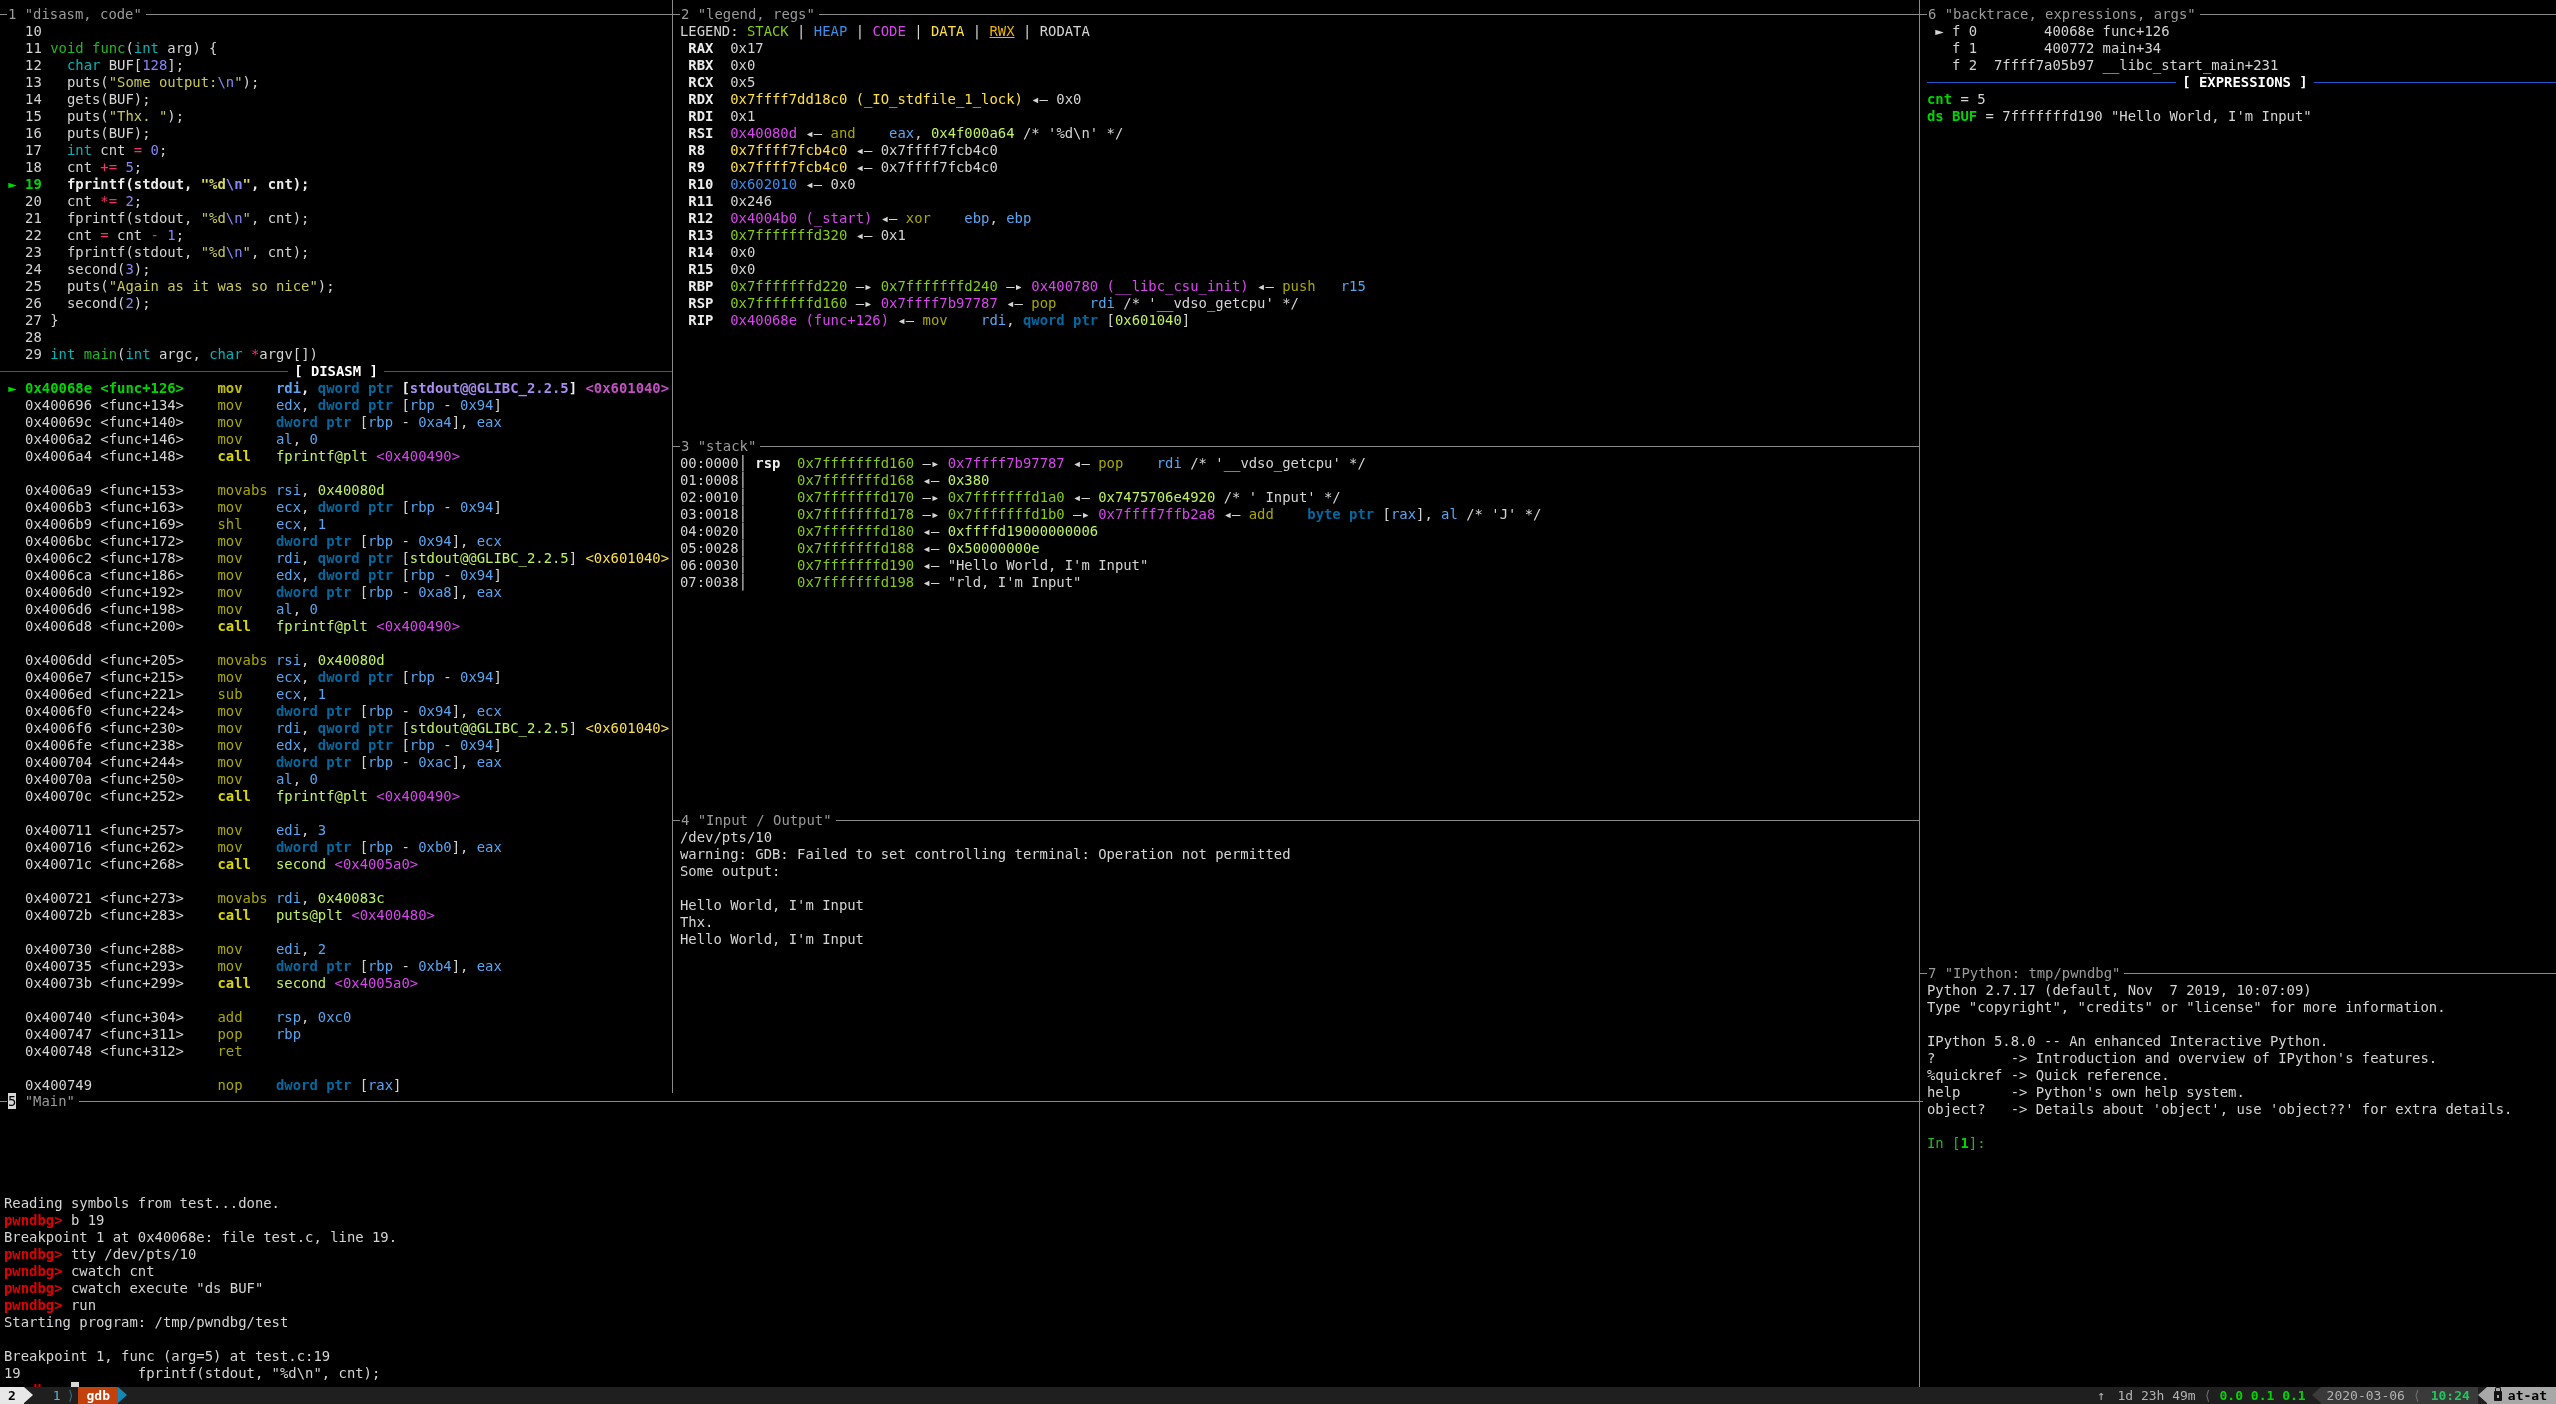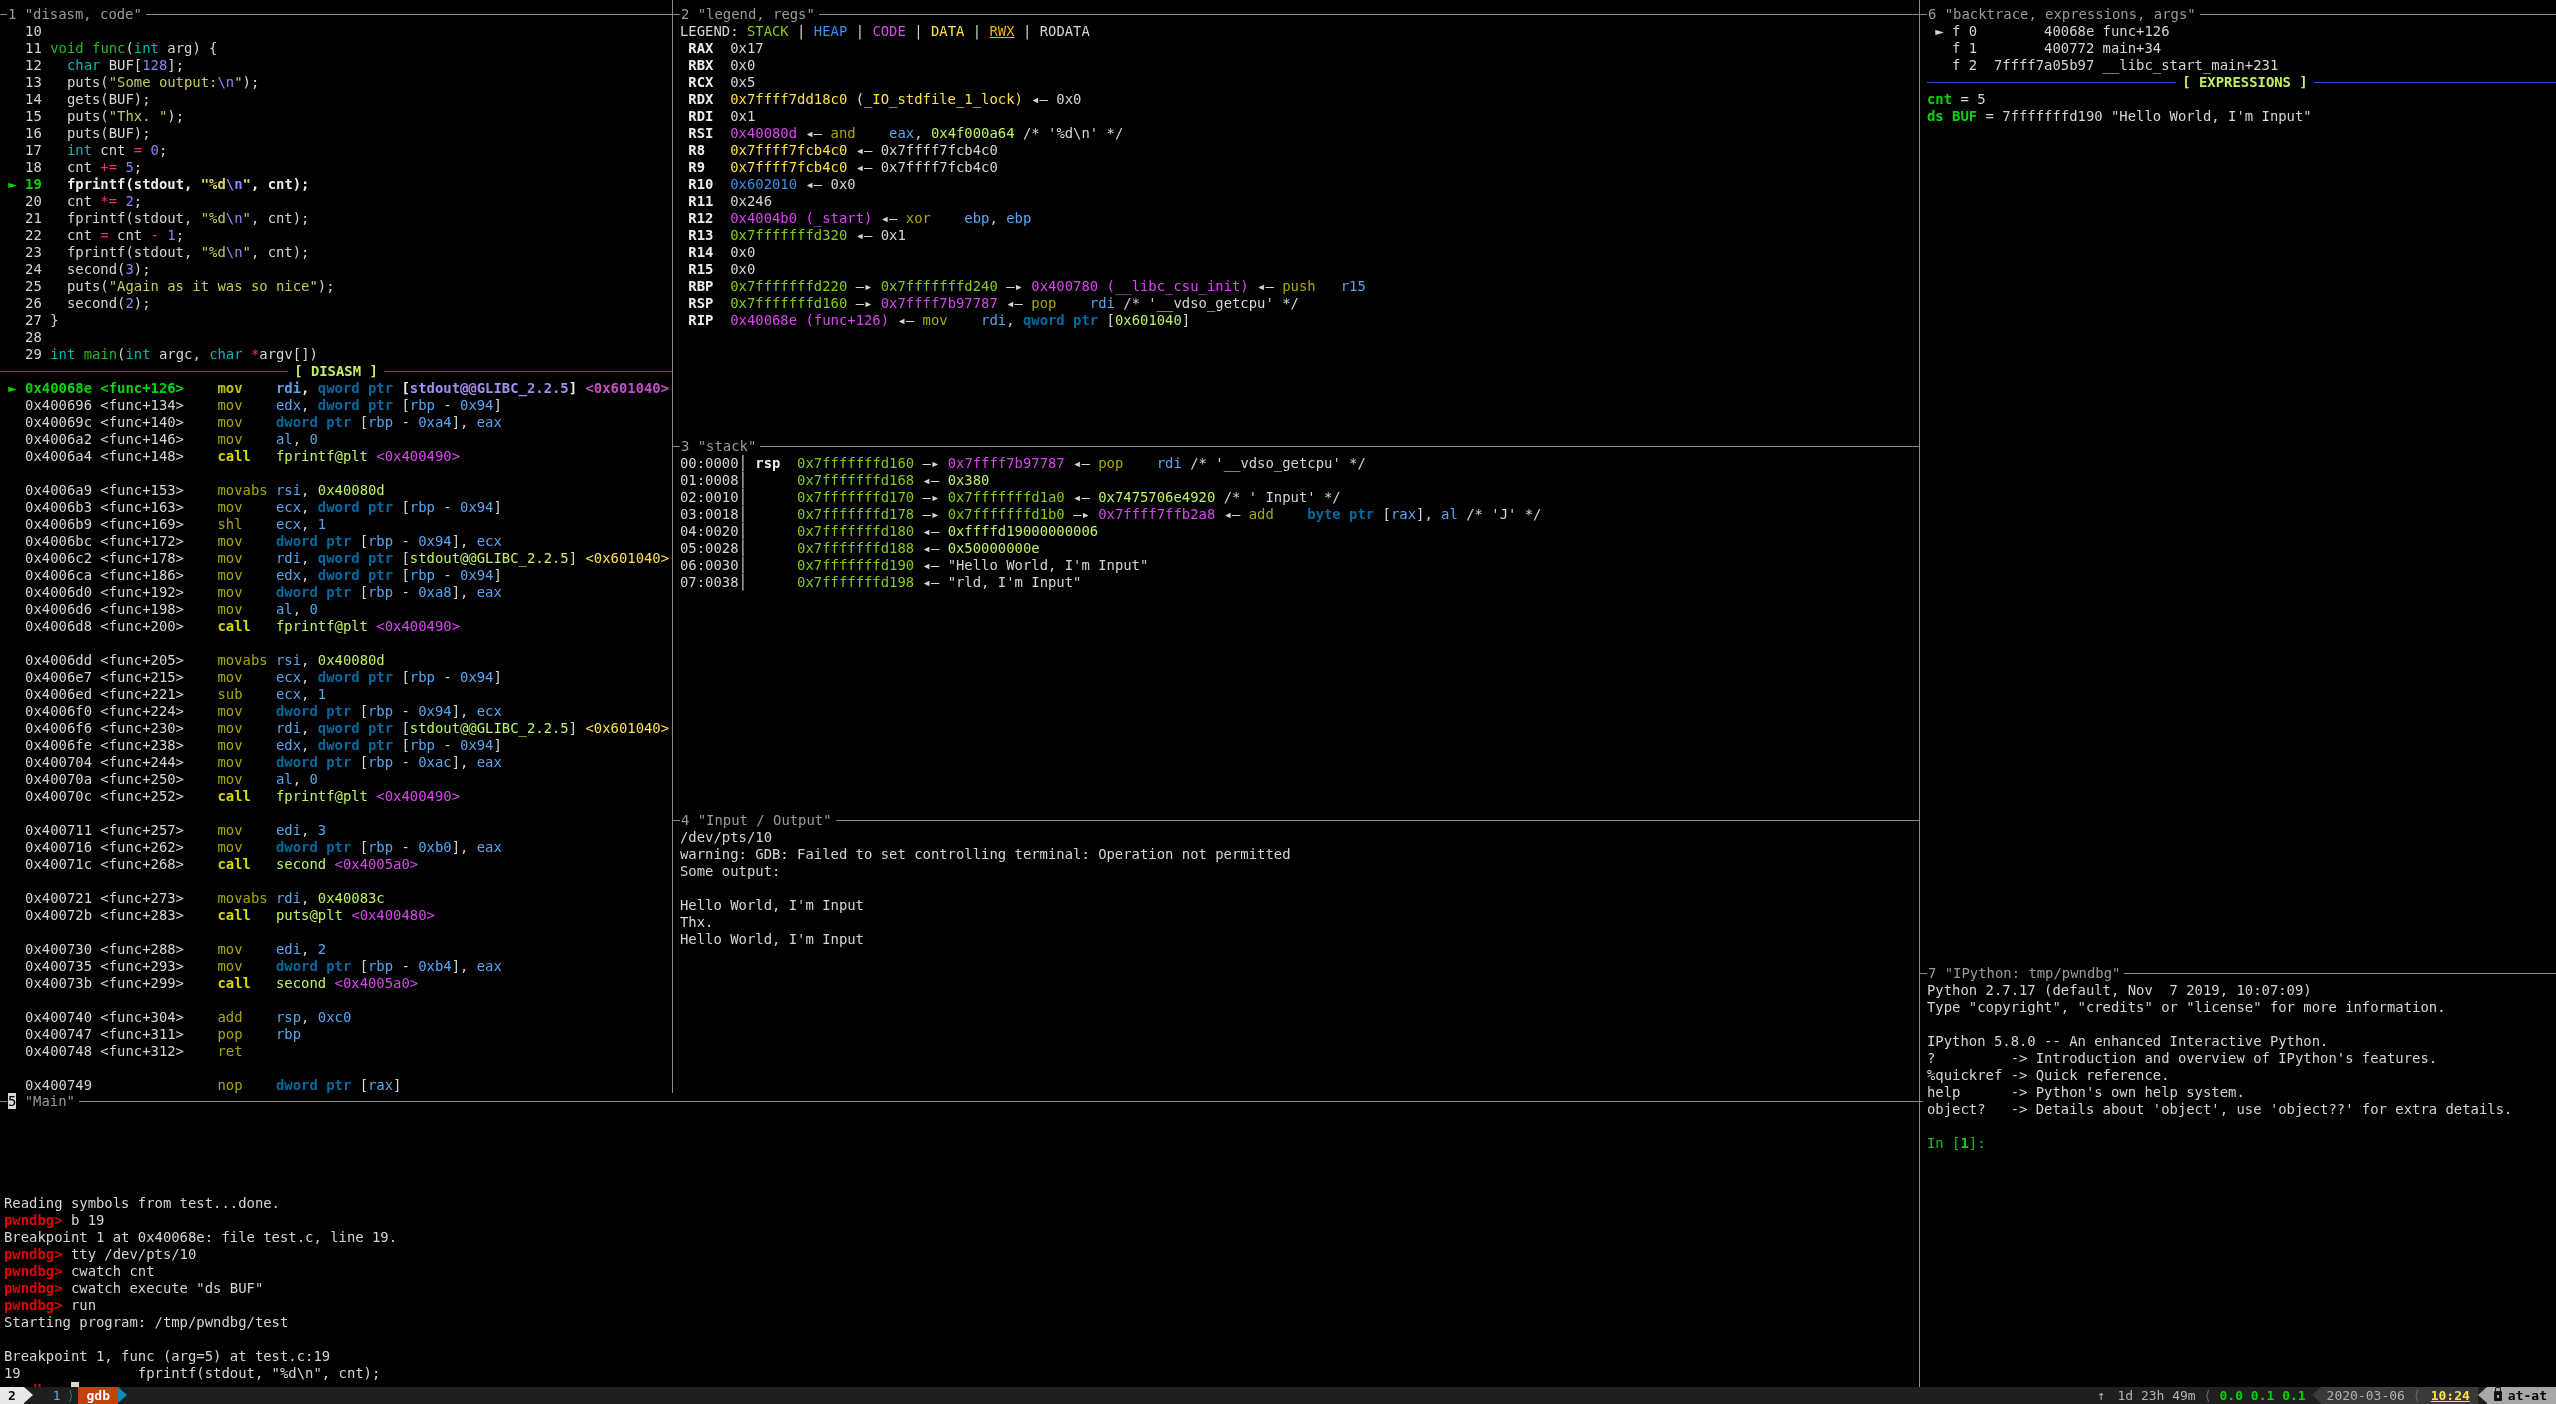--- a/index.html
+++ b/index.html
@@ -12,21 +12,21 @@
   
   .titlerow{position:relative;height:17px;}
   .hline{position:absolute;left:0;right:0;top:8px;height:1px;background:#8a8a8a;}
   .tlabel{position:relative;display:inline-block;background:#000;color:#9a9a9a;
           margin-left:7px;padding:0 4px 0 1px;white-space:pre;}
   .pnum{color:#9a9a9a;}
   .pnum.active{background:#d8d8d8;color:#000;}
   
   .divrow{position:relative;height:17px;text-align:center;}
   .dline{position:absolute;left:0;right:0;top:8px;height:1px;background:#2257d0;}
-  .dlabel{position:relative;background:#000;color:#bef264;font-weight:bold;padding:0 6px;white-space:pre;}
+  .dlabel{position:relative;background:#000;color:#ffffff;font-weight:bold;padding:0 6px;white-space:pre;}
   
   .vline{position:absolute;width:1px;background:#8a8a8a;}
   
   .c-w{color:#d4d4d4}.c-wb{color:#ececec;font-weight:bold}
   .c-grn{color:#22b822}.c-grnb{color:#00d700;font-weight:bold}
   .c-cyn{color:#00b7b7}
   .c-str{color:#c8c85a}.c-strb{color:#d8d85f;font-weight:bold}
   .c-yel{color:#84cc16}.c-yelb{color:#d9d900;font-weight:bold}
   .c-olv{color:#a8a800}.c-olvb{color:#c0c000;font-weight:bold}
   .c-red{color:#d946ef}.c-redb{color:#e00000;font-weight:bold}
@@ -49,21 +49,21 @@
   .tri-session{border-left:9px solid #e8e8e8;margin-right:14px;}
   .win-index{color:#5fb0d0;display:inline-flex;align-items:center;padding:0 6px;}
   .win-sep{color:#3f6f85;display:inline-flex;align-items:center;padding:0 4px 0 0;}
   .chip-win{background:#c2410c;color:#fff;font-weight:bold;}
   .tri-win{border-left:9px solid #1289b8;}
   .sb-item{display:inline-flex;align-items:center;color:#b2b2b2;padding:0 6px;}
   .sb-sep{display:inline-flex;align-items:center;color:#6e6e6e;padding:0 2px;}
   .sb-load{color:#00d700;font-weight:bold;}
   .sb-seg{background:#3a3a3a;display:inline-flex;align-items:stretch;}
   .tri-seg-in{border-top:8.5px solid transparent;border-bottom:8.5px solid transparent;border-right:9px solid #3a3a3a;width:0;height:0;}
-  .sb-time{color:#fde047;font-weight:bold;display:inline-flex;align-items:center;padding:0 8px;text-decoration:underline;}
+  .sb-time{color:#22c55e;font-weight:bold;display:inline-flex;align-items:center;padding:0 8px;}
   .tri-host{border-top:8.5px solid transparent;border-bottom:8.5px solid transparent;border-right:9px solid #a8a8a8;width:0;height:0;}
   .chip-host{background:#a8a8a8;color:#000;font-weight:bold;padding:0 9px 0 4px;}
   .batt{display:inline-block;position:relative;width:8px;height:10px;background:#111;
         border-radius:1px;margin:0 6px 0 3px;vertical-align:-1px;}
   .batt::before{content:"";position:absolute;top:-4px;left:1px;width:4px;height:3px;
         border:1px solid #111;border-bottom:none;border-radius:2px 2px 0 0;}
   .batt::after{content:"";position:absolute;left:3px;top:4px;width:2px;height:3px;background:#a8a8a8;}
 </style>
 </head>
 <body>

